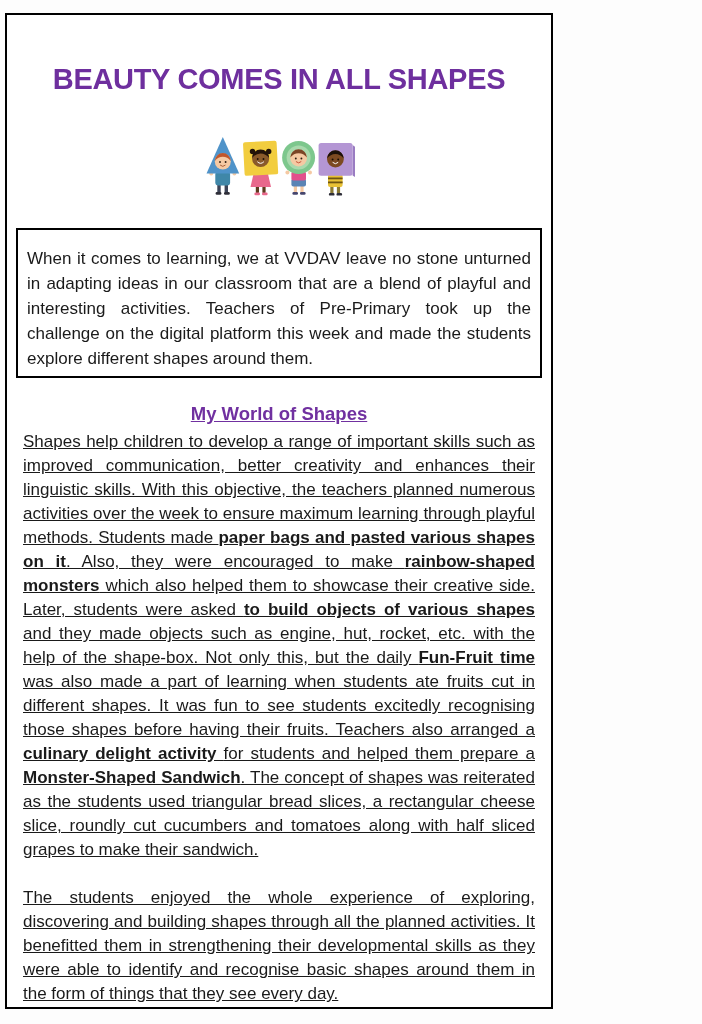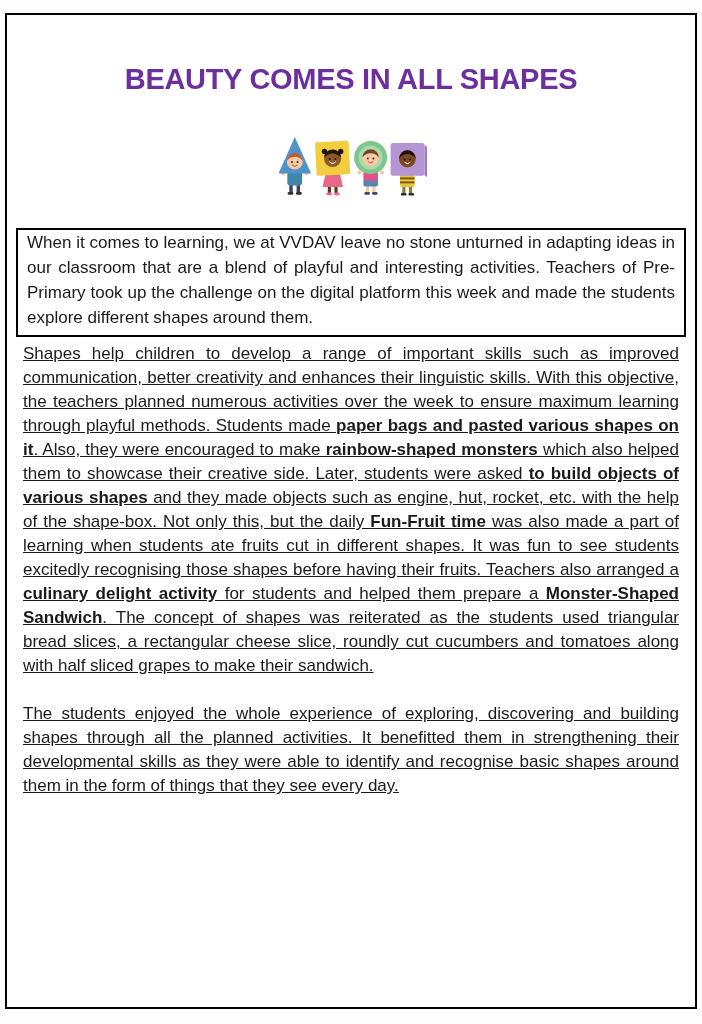--- a/index.html
+++ b/index.html
@@ -8,21 +8,21 @@
     width: 702px;
     height: 1024px;
     background: #fdfdfd;
     font-family: "Liberation Sans", "DejaVu Sans", sans-serif;
     color: var(--text, #1a1a1a);
   }
   .page {
     position: absolute;
     left: 5px;
     top: 13px;
-    width: 692px;
+    width: 548px;
     height: 996px;
     box-sizing: border-box;
     border: 2px solid var(--border, #000);
     background: #fff;
     padding: 0 16px;
     overflow: hidden;
   }
   .title {
     margin: 46px 0 0 0;
     text-align: center;
@@ -33,21 +33,21 @@
     color: var(--title, #7030A0);
   }
   .illustration {
     margin-top: 37px;
     height: 64px;
     text-align: center;
   }
   .intro-box {
     margin: 30px -7px 0 -7px;
     border: 2px solid var(--border, #000);
-    padding: 0 9px 5px 9px;
+    padding: 16px 9px 5px 9px;
   }
   .intro-box p {
     margin: 0;
     font-size: 17px;
     line-height: 25px;
     text-align: justify;
   }
   .section-heading {
     margin: 25px 0 0 0;
     text-align: center;
@@ -147,18 +147,19 @@
         <circle cx="23.2" cy="25.5" r="0.95" fill="#180d04"></circle>
         <path d="M17.9,28.6 q2.5,2.5 5,0" stroke="#fff" stroke-width="1" fill="none" stroke-linecap="round"></path>
       </g>
     </svg>
   </div>
 
   <div class="intro-box">
     <p>When it comes to learning, we at VVDAV leave no stone unturned in adapting ideas in our classroom that are a blend of playful and interesting activities. Teachers of Pre-Primary took up the challenge on the digital platform this week and made the students explore different shapes around them.</p>
   </div>
 
+  <h2 class="section-heading">My World of Shapes</h2>
 
   <p class="body-para"><span>Shapes help children to develop a range of important skills such as improved communication, better creativity and enhances their linguistic skills. With this objective, the teachers planned numerous activities over the week to ensure maximum learning through playful methods. Students made </span><span class="em">paper bags and pasted various shapes on it</span><span>. Also, they were encouraged to make </span><span class="em">rainbow-shaped monsters</span><span> which also helped them to showcase their creative side. Later, students were asked </span><span class="em">to build objects of various shapes</span><span> and they made objects such as engine, hut, rocket, etc. with the help of the shape-box. Not only this, but the daily </span><span class="em">Fun-Fruit time </span><span>was also made a part of learning when students ate fruits cut in different shapes. It was fun to see students excitedly recognising those shapes before having their fruits. Teachers also arranged a </span><span class="em">culinary delight activity </span><span>for students and helped them prepare a </span><span class="em">Monster-Shaped Sandwich</span><span>. The concept of shapes was reiterated as the students used triangular bread slices, a rectangular cheese slice, roundly cut cucumbers and tomatoes along with half sliced grapes to make their sandwich.</span></p>
 
   <p class="body-para closing">The students enjoyed the whole experience of exploring, discovering and building shapes through all the planned activities. It benefitted them in strengthening their developmental skills as they were able to identify and recognise basic shapes around them in the form of things that they see every day.</p>
 
 </div>
 
 </body></html>

